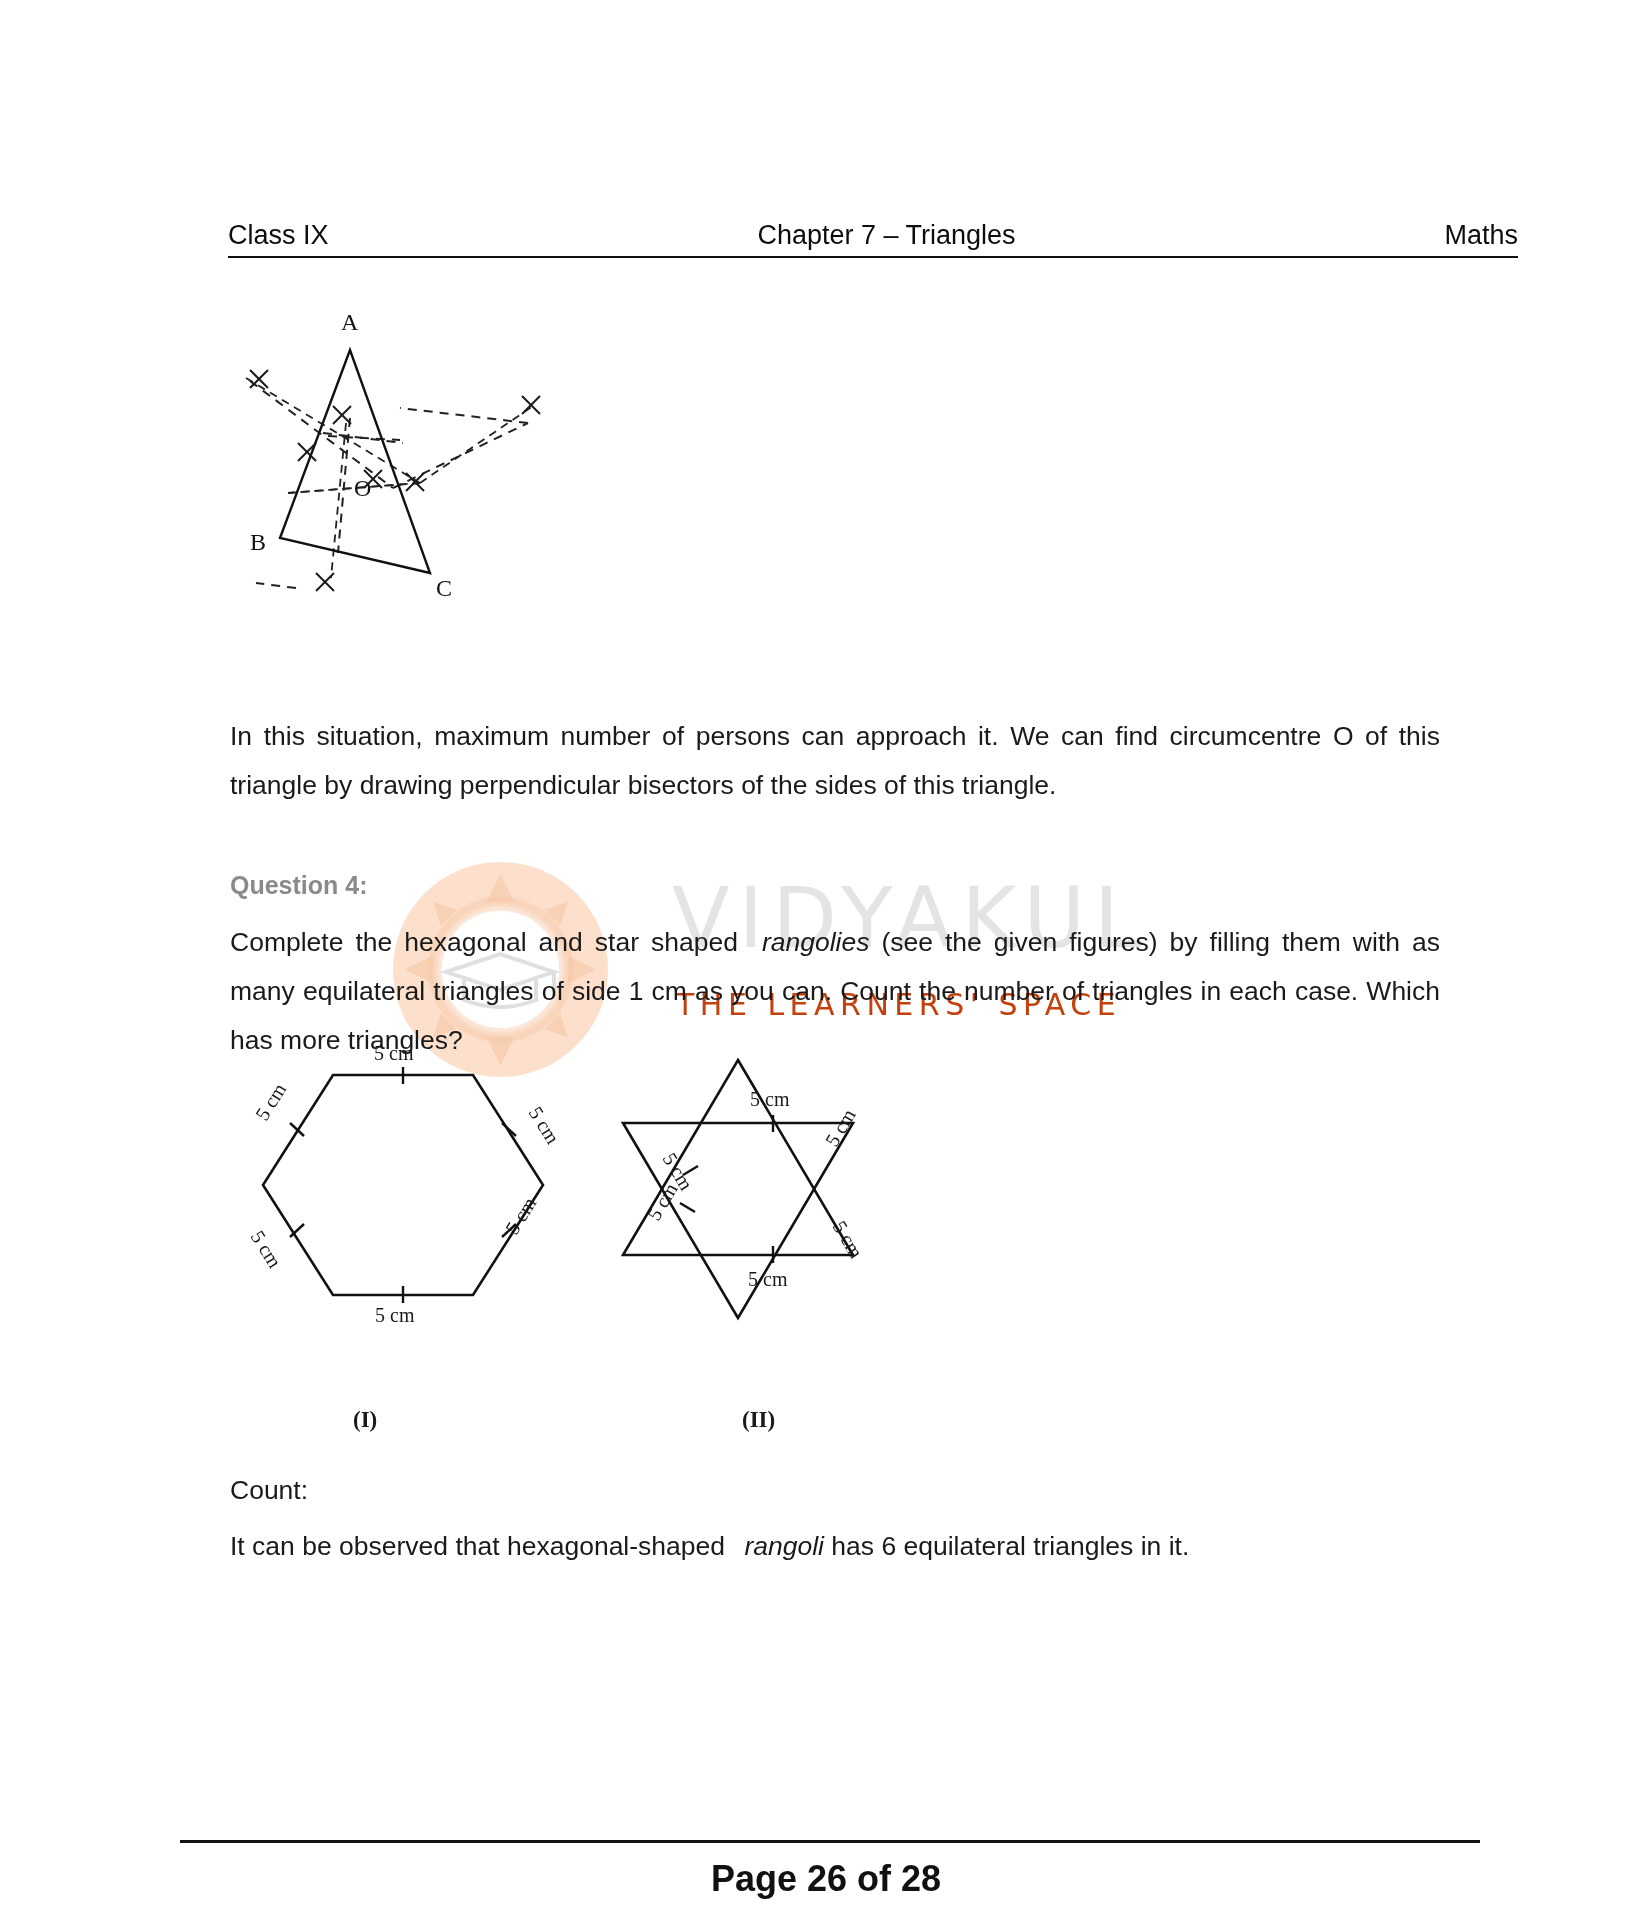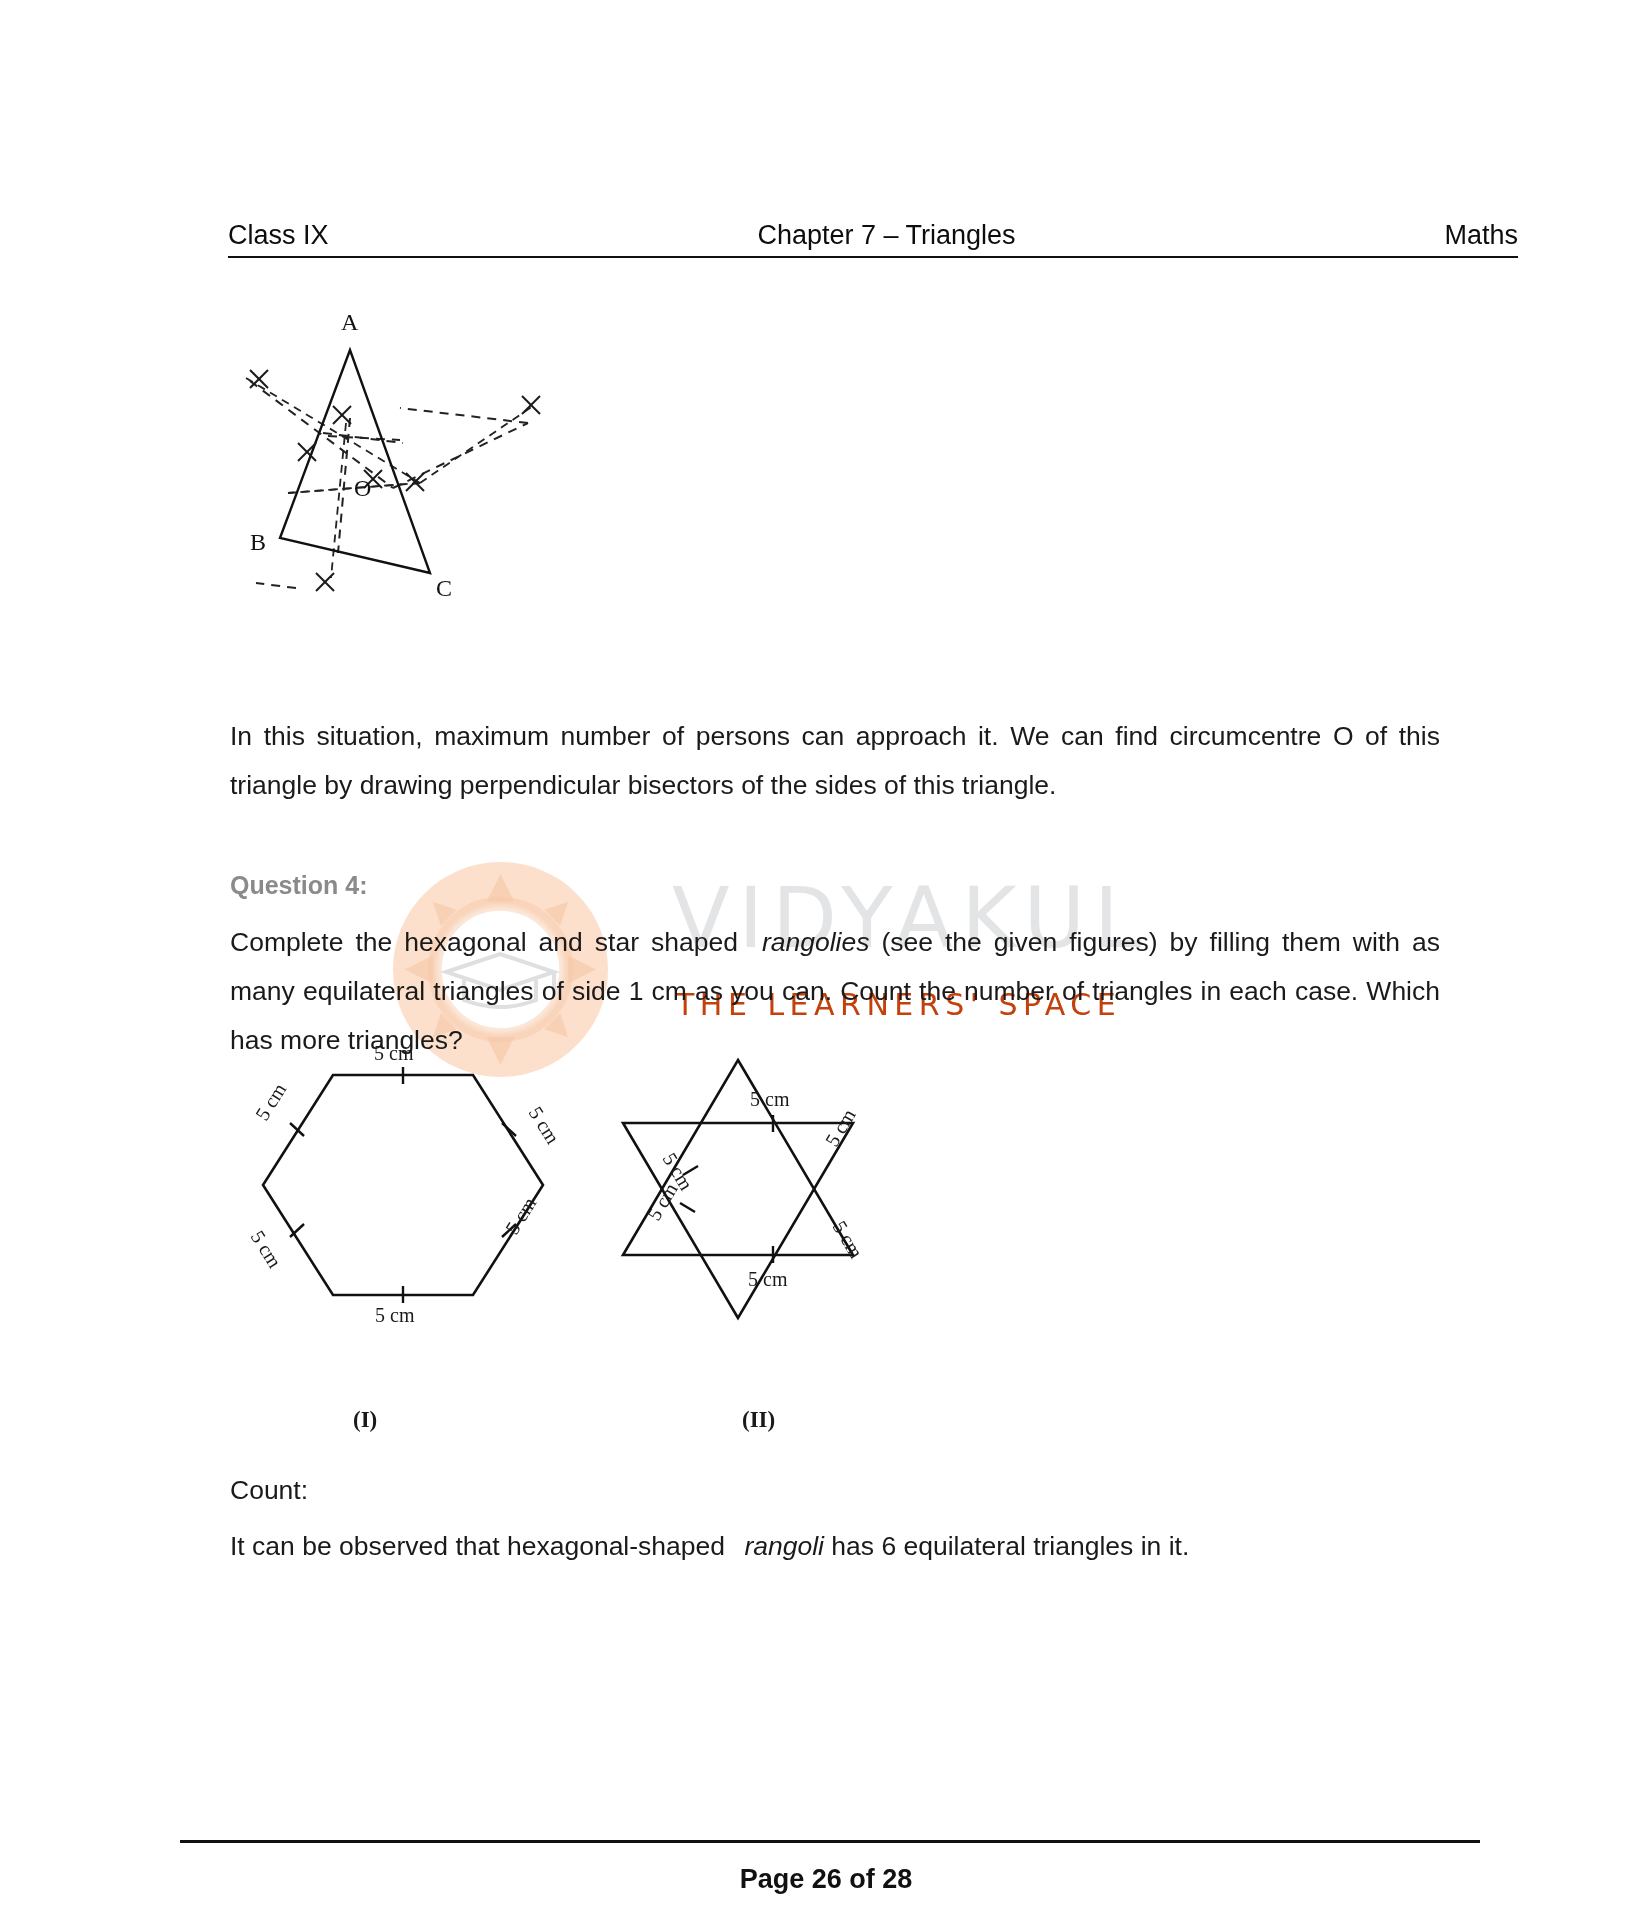--- a/index.html
+++ b/index.html
@@ -203,21 +203,21 @@
     width: 1300px;
     height: 0;
     border-top: 3px solid #111;
   }
   .footer-text {
     position: absolute;
     left: 0;
     top: 1862px;
     width: 1652px;
     text-align: center;
-    font-size: 27px;
+    font-size: 36px;
     font-weight: bold;
     color: #111;
     line-height: 34px;
   }
 
   .fig-label {
     font-family: "Liberation Serif", serif;
     font-size: 20px;
     fill: #1a1a1a;
   }

